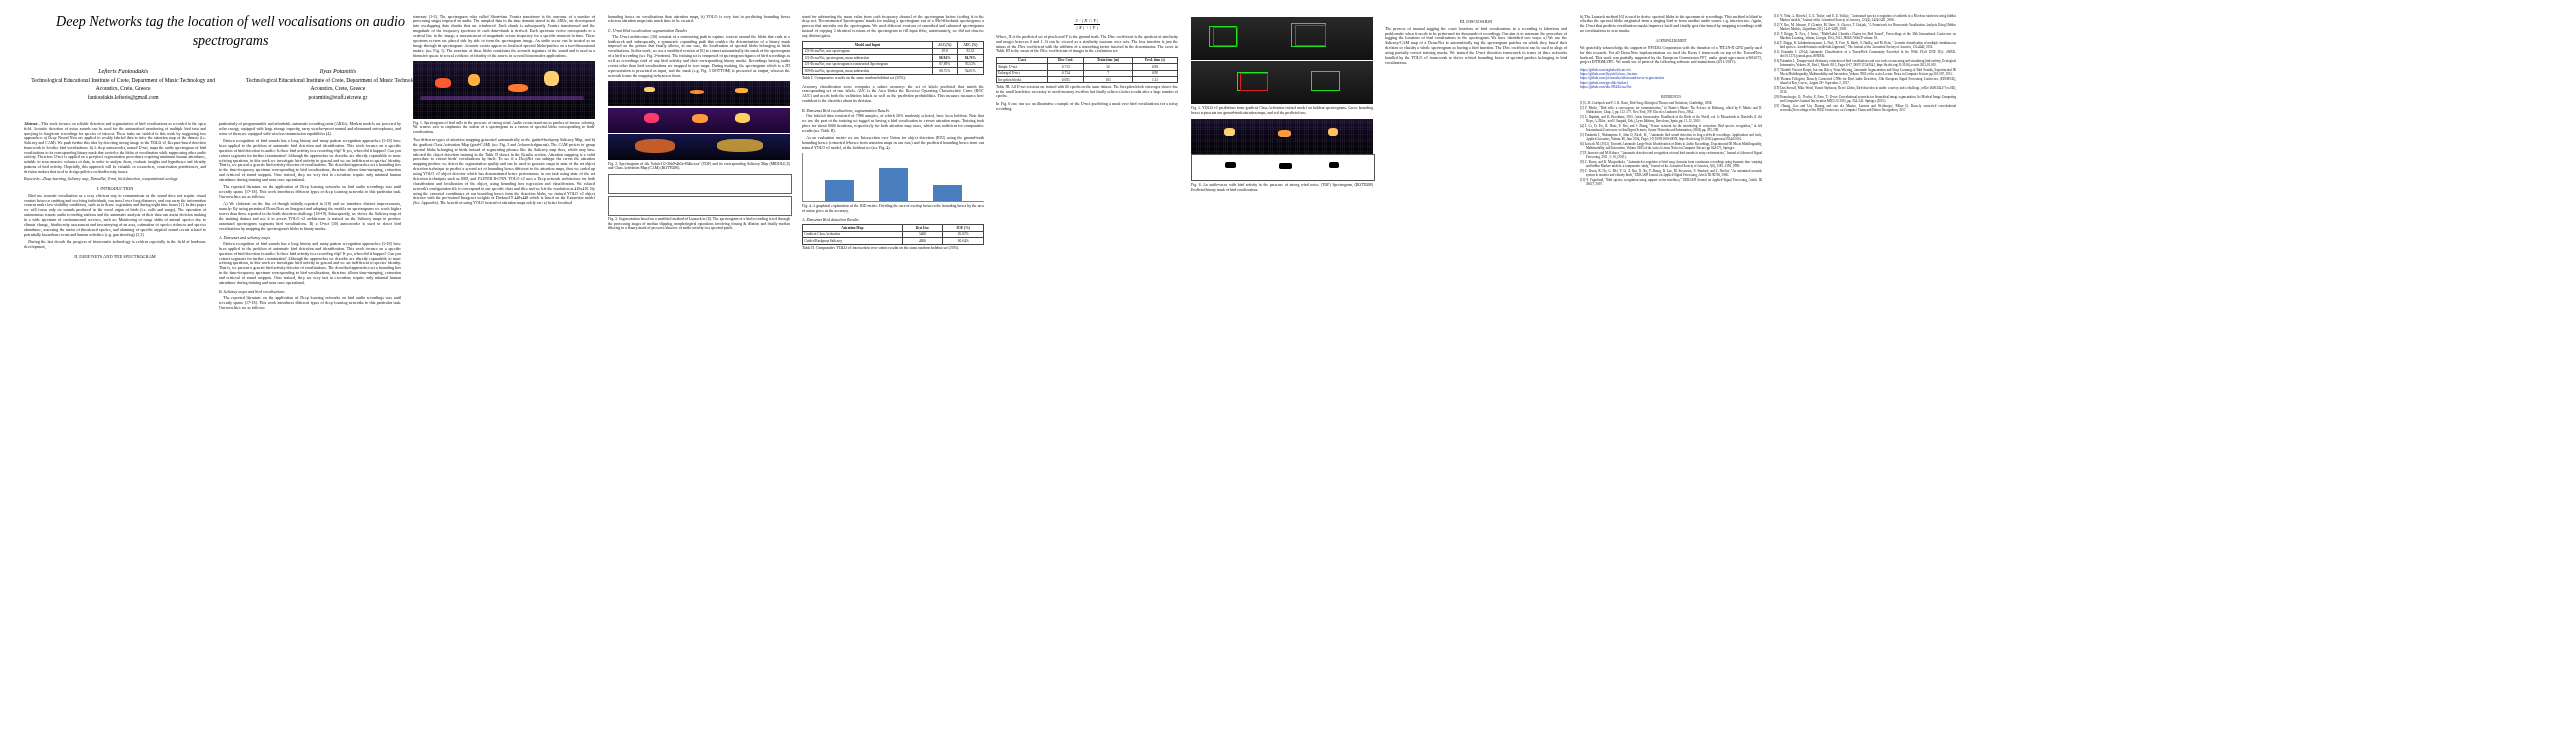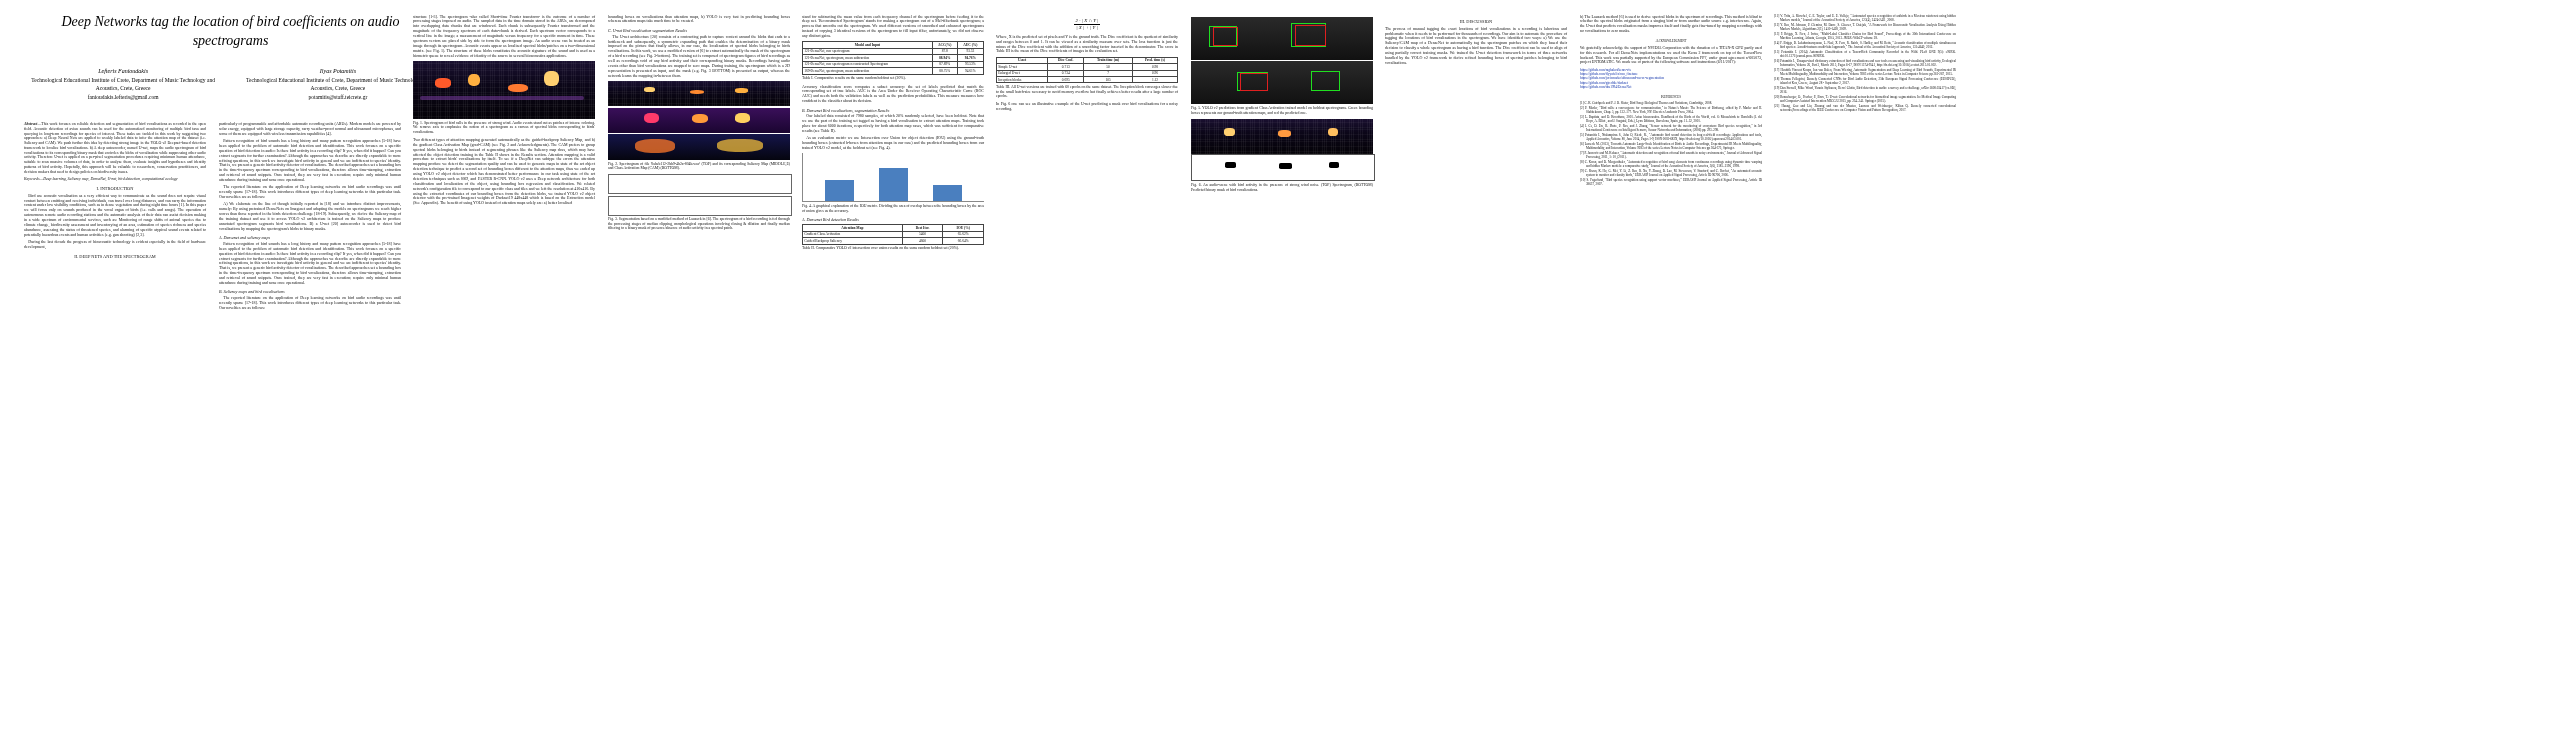--- a/index.html
+++ b/index.html
@@ -195,21 +195,21 @@
     border: 0.5px solid #20e020;
   }
   .bbox.red { border-color: #e02020; }
 </style>
 </head>
 <body>
 
 <div class="page">
 
   <div class="title-block">
-    <div class="paper-title">Deep Networks tag the location of bird coefficients on audio spectrograms</div>
+    <div class="paper-title">Deep Networks tag the location of well vocalisations on audio spectrograms</div>
     <div class="authors">
       <div class="author">
         <div class="name">Lefteris Fanioudakis</div>
         <div>Technological Educational Institute of Crete, Department of Music Technology and Acoustics, Crete, Greece</div>
         <div>fanioudakis.lefteris@gmail.com</div>
       </div>
       <div class="author">
         <div class="name">Ilyas Potamitis</div>
         <div>Technological Educational Institute of Crete, Department of Music Technology and Acoustics, Crete, Greece</div>
         <div>potamitis@staff.teicrete.gr</div>

